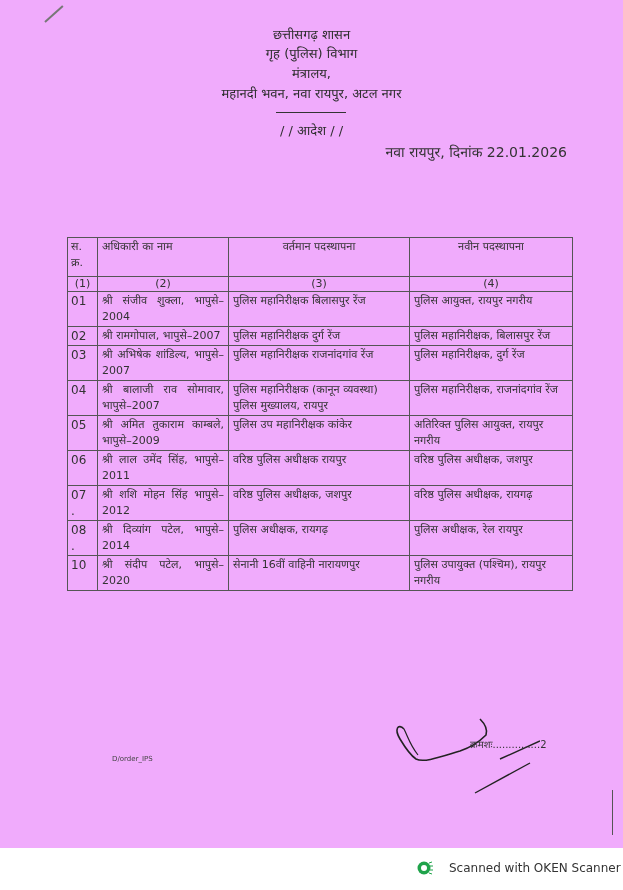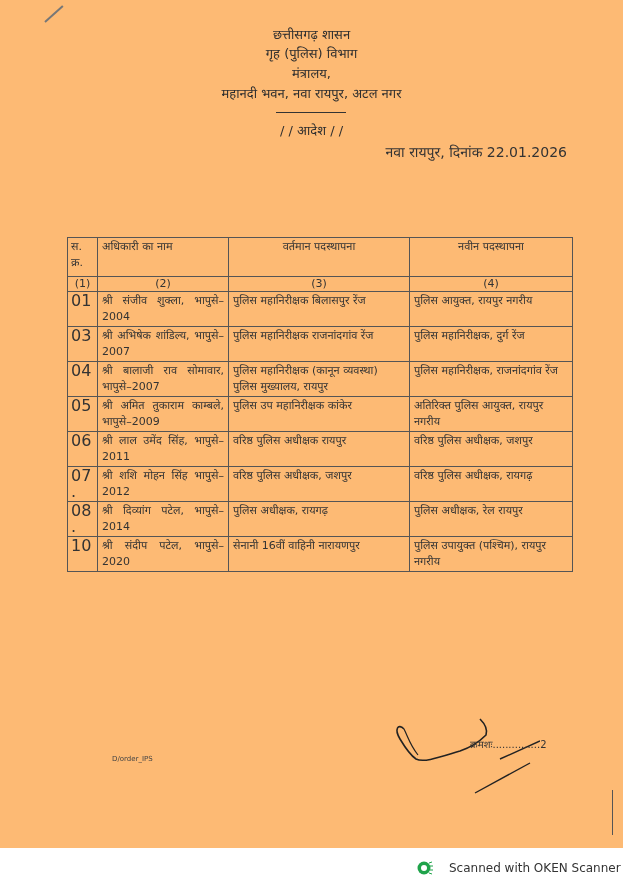--- a/index.html
+++ b/index.html
@@ -1,35 +1,35 @@
 <!DOCTYPE html>
 <html><head>
 <meta charset="utf-8">
 <style>
   html, body { margin:0; padding:0; }
   body { width:623px; height:890px; background:#f7f7f5; position:relative; overflow:hidden;
          font-family:"DejaVu Sans", sans-serif; color:#333; }
-  .page { position:absolute; left:0; top:0; width:623px; height:890px; background:#fdba74; }
+  .page { position:absolute; left:0; top:0; width:623px; height:890px; background:#f0abfc; }
   .pen-mark { position:absolute; left:45px; top:21px; width:24px; height:2px; background:#777;
               transform:rotate(-42deg); transform-origin:left center; }
   .head { position:absolute; left:0; width:623px; text-align:center; font-size:13px; color:#2e2e2e; }
   .h1 { top:25px; } .h2 { top:44px; } .h3 { top:64px; } .h4 { top:84px; }
   .rule { position:absolute; left:276px; top:112px; width:70px; height:1px; background:#333; }
   .h5 { top:121px; font-size:13px; }
   .dateline { position:absolute; right:56px; top:142px; font-size:14px; color:#333; }
   .para { position:absolute; left:57px; top:162px; width:510px; font-size:11.5px; line-height:19px;
           color:#333; text-align:justify; }
   .para b { font-weight:bold; color:#222; }
   table { position:absolute; left:67px; top:237px; border-collapse:collapse; width:506px;
           font-size:11px; color:#333; }
   td, th { border:1px solid #555; vertical-align:top; padding:1px 4px; line-height:16px; font-weight:normal; }
   th { text-align:left; height:36px; }
   th.c { text-align:center; }
   .numrow td { text-align:center; height:14px; line-height:14px; padding:0 4px; }
-  td.sn { width:22px; padding-left:3px; font-size:16px; }
+  td.sn { width:22px; padding-left:3px; font-size:12px; }
   td.name { width:122px; text-align:justify; }
   td.cur { width:172px; }
   .sig { position:absolute; left:380px; top:715px; width:160px; height:80px; }
   .kramash { position:absolute; left:470px; top:737px; font-size:10px; color:#333; }
   .footer-code { position:absolute; left:64px; top:755px; font-size:7px; color:#444;padding-left:48px; }
   .rightline { position:absolute; left:612px; top:790px; width:1px; height:45px; background:#555; }
   .scanbar { position:absolute; left:0; top:848px; width:623px; height:42px; background:#fff; }
   .scan-logo { position:absolute; left:417px; top:860px; width:16px; height:16px; }
   .scan-text { position:absolute; left:449px; top:861px; font-size:12px; color:#333; }
 </style>
@@ -63,20 +63,26 @@
         <td>(3)</td>
         <td>(4)</td>
       </tr>
     </thead>
     <tbody>
       <tr>
         <td class="sn">01</td>
         <td class="name">श्री संजीव शुक्ला, भापुसे–2004</td>
         <td class="cur">पुलिस महानिरीक्षक बिलासपुर रेंज</td>
         <td>पुलिस आयुक्त, रायपुर नगरीय</td>
+      </tr>
+      <tr>
+        <td class="sn">02</td>
+        <td class="name">श्री रामगोपाल, भापुसे–2007</td>
+        <td class="cur">पुलिस महानिरीक्षक दुर्ग रेंज</td>
+        <td>पुलिस महानिरीक्षक, बिलासपुर रेंज</td>
       </tr>
       <tr>
         <td class="sn">03</td>
         <td class="name">श्री अभिषेक शांडिल्य, भापुसे–2007</td>
         <td class="cur">पुलिस महानिरीक्षक राजनांदगांव रेंज</td>
         <td>पुलिस महानिरीक्षक, दुर्ग रेंज</td>
       </tr>
       <tr>
         <td class="sn">04</td>
         <td class="name">श्री बालाजी राव सोमावार, भापुसे–2007</td>

